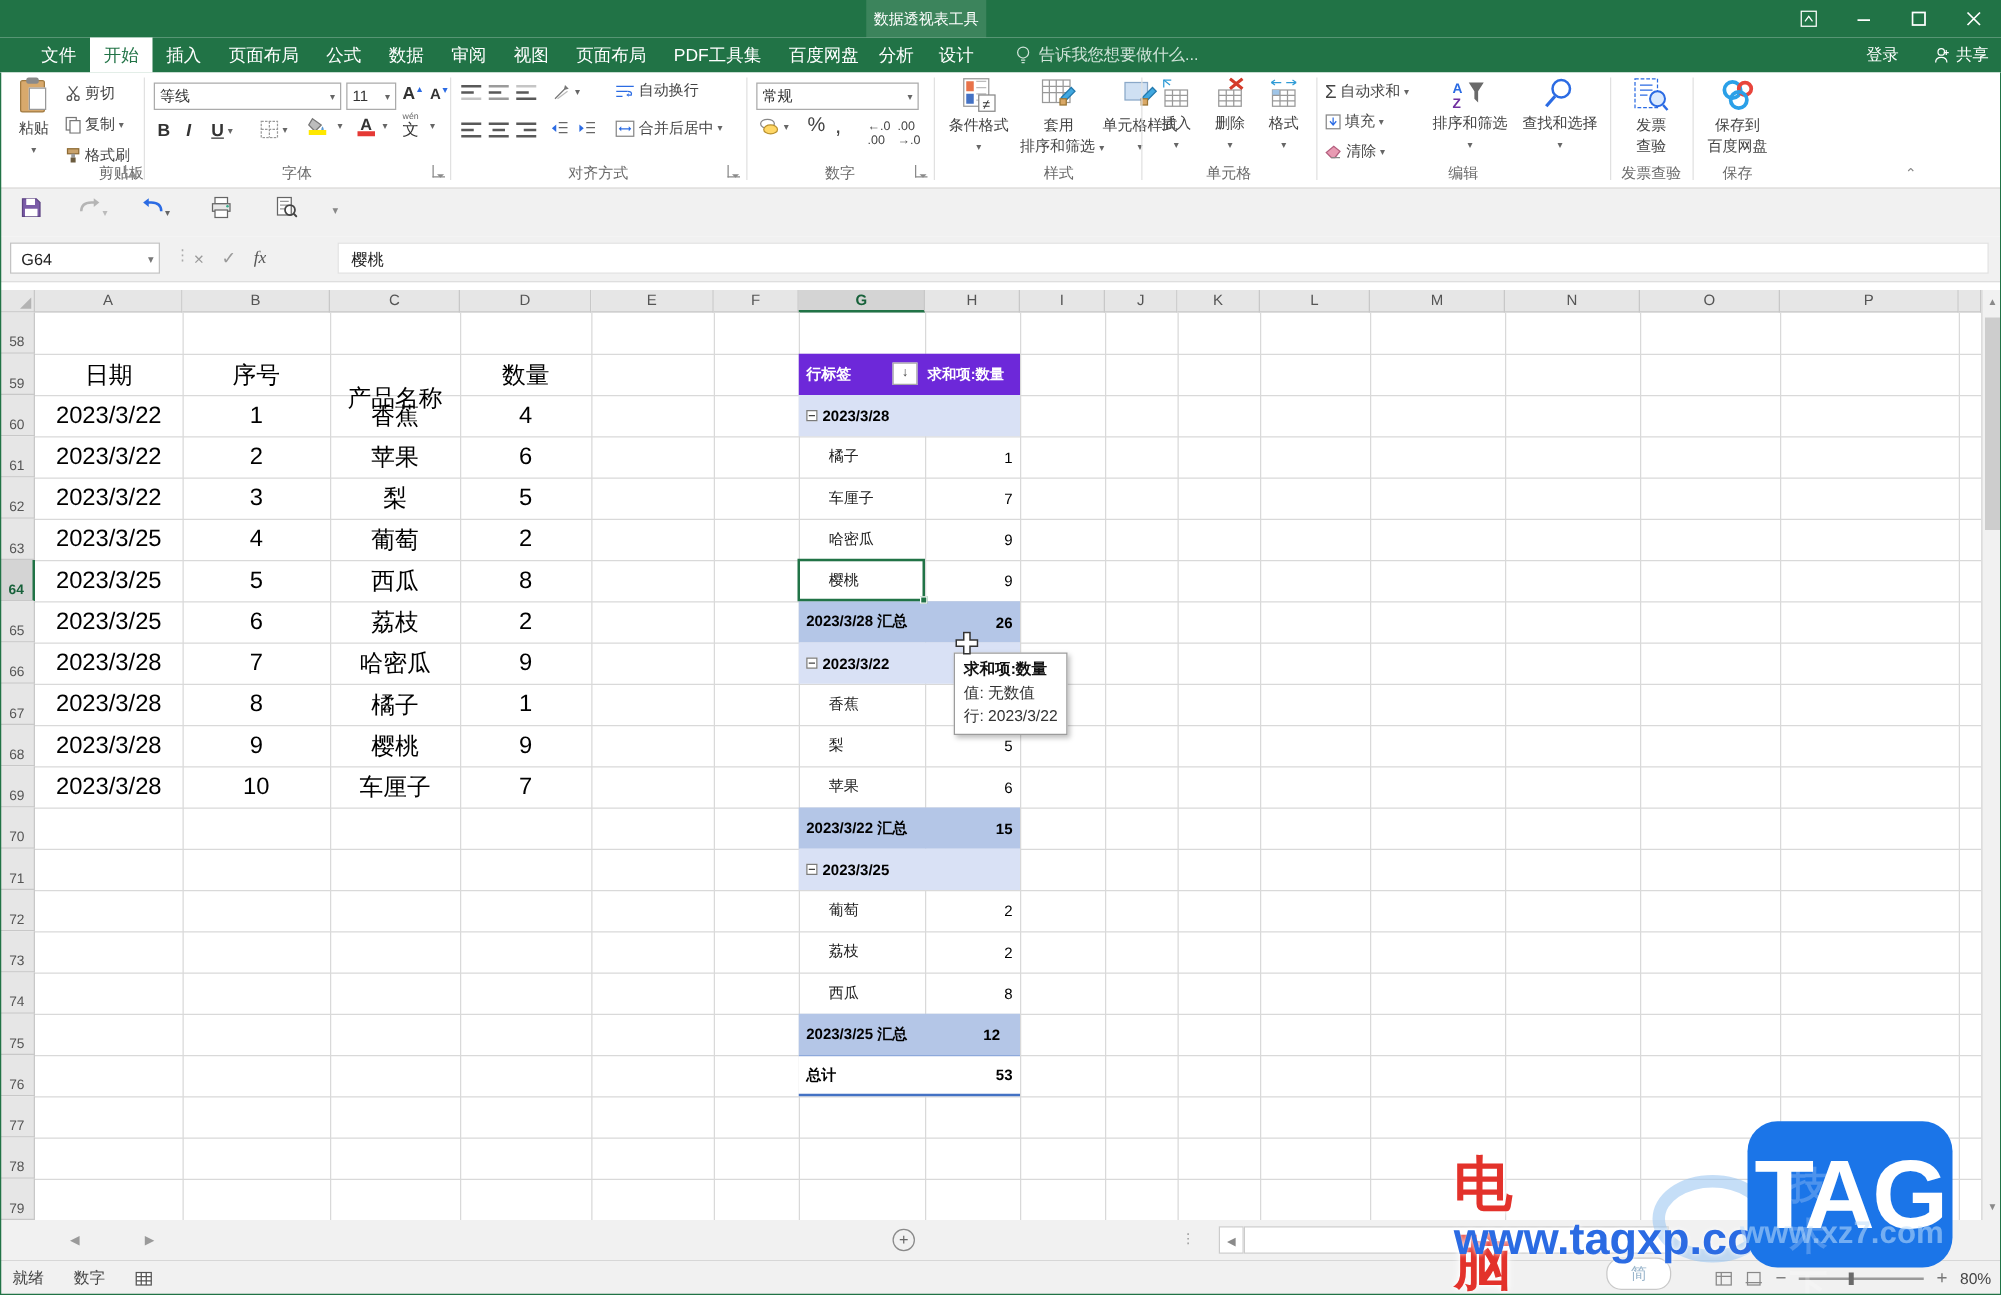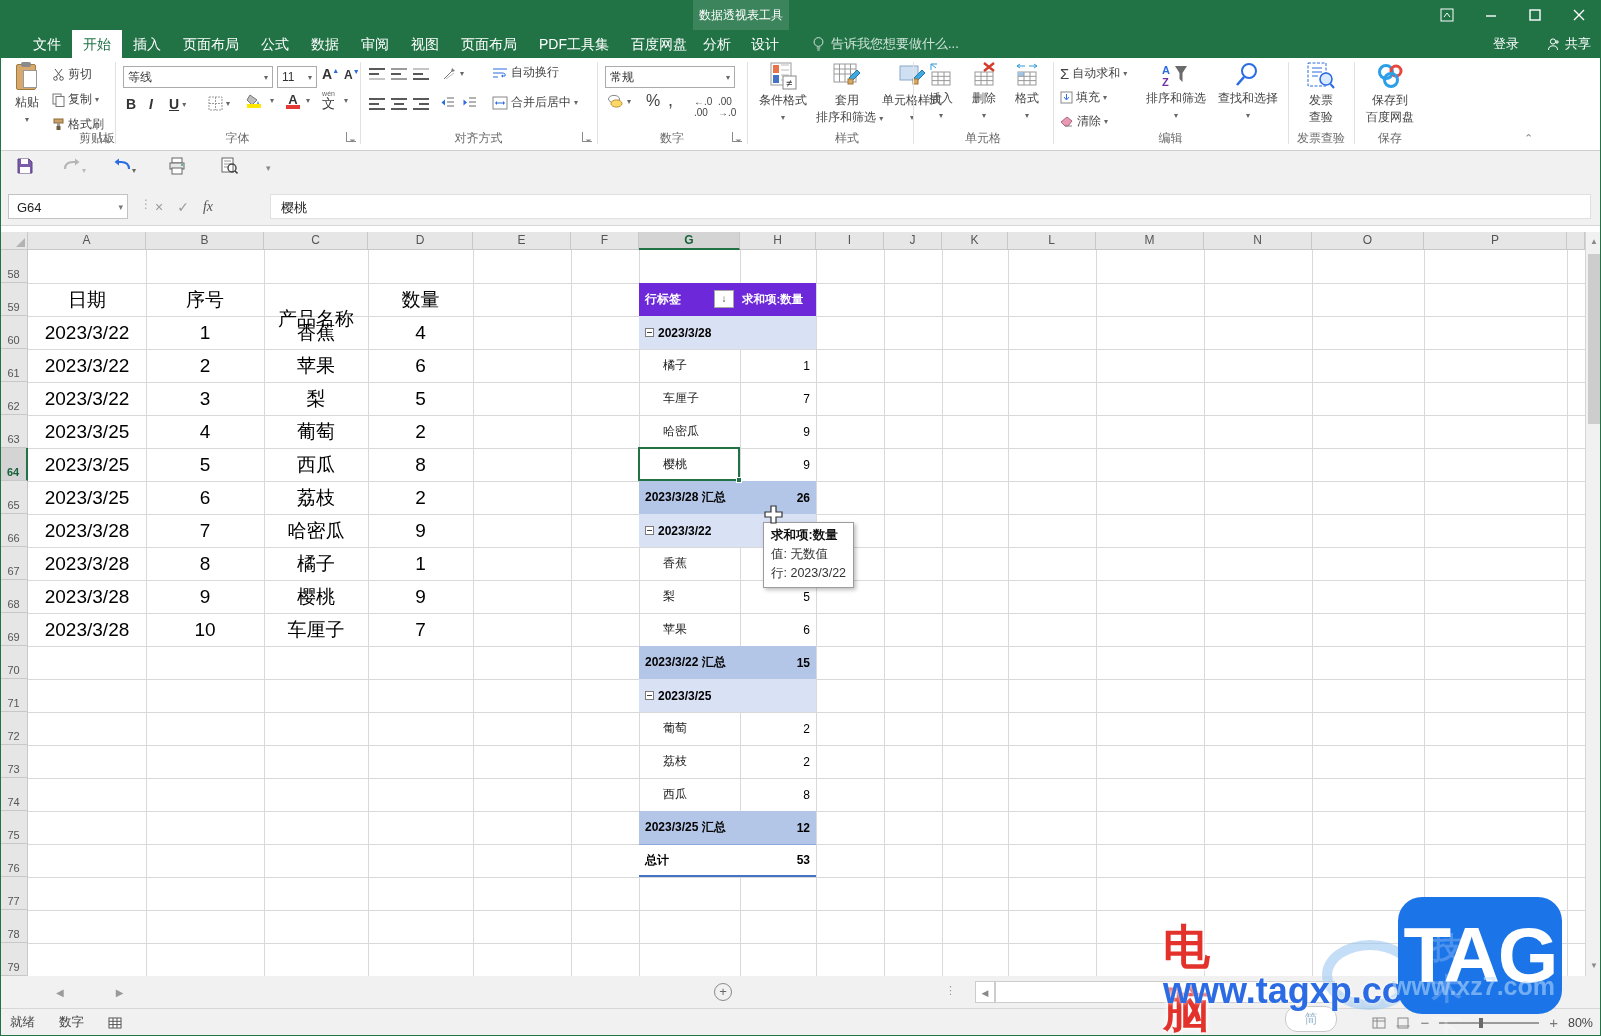--- a/index.html
+++ b/index.html
@@ -746,21 +746,21 @@
         <div class="pvt pvt-group" style="left: 639px; top: 453px; width: 177px; height: 33px; padding-left: 6px;">
           <span class="collapse-box"></span>
           <span>2023/3/25</span>
         </div>
         <div class="pvt" style="left: 639px; top: 486px; width: 101px; height: 33px; padding-left: 24px;">葡萄</div>
         <div class="pvt pvt-val" style="left: 740px; top: 486px; width: 76px; height: 33px;">2</div>
         <div class="pvt" style="left: 639px; top: 519px; width: 101px; height: 33px; padding-left: 24px;">荔枝</div>
         <div class="pvt pvt-val" style="left: 740px; top: 519px; width: 76px; height: 33px;">2</div>
         <div class="pvt" style="left: 639px; top: 552px; width: 101px; height: 33px; padding-left: 24px;">西瓜</div>
         <div class="pvt pvt-val" style="left: 740px; top: 552px; width: 76px; height: 33px;">8</div>
-        <div class="pvt pvt-sub" style="left: 639px; top: 585px; width: 177px; height: 33px; padding-left: 6px; padding-right: 6px; justify-content: space-between;">
+        <div class="pvt pvt-sub" style="left: 639px; top: 585px; width: 177px; height: 33px; padding-left: 6px; padding-right: 16px; justify-content: space-between;">
           <span>2023/3/25 汇总</span>
           <span>12</span>
         </div>
         <div class="pvt pvt-total" style="left: 639px; top: 618px; width: 177px; height: 33px; padding-left: 6px; padding-right: 6px; justify-content: space-between;">
           <span>总计</span>
           <span>53</span>
         </div>
       </div>
 
     <div id="selbox" style="left: 638px; top: 221px; width: 102px; height: 34px;">

